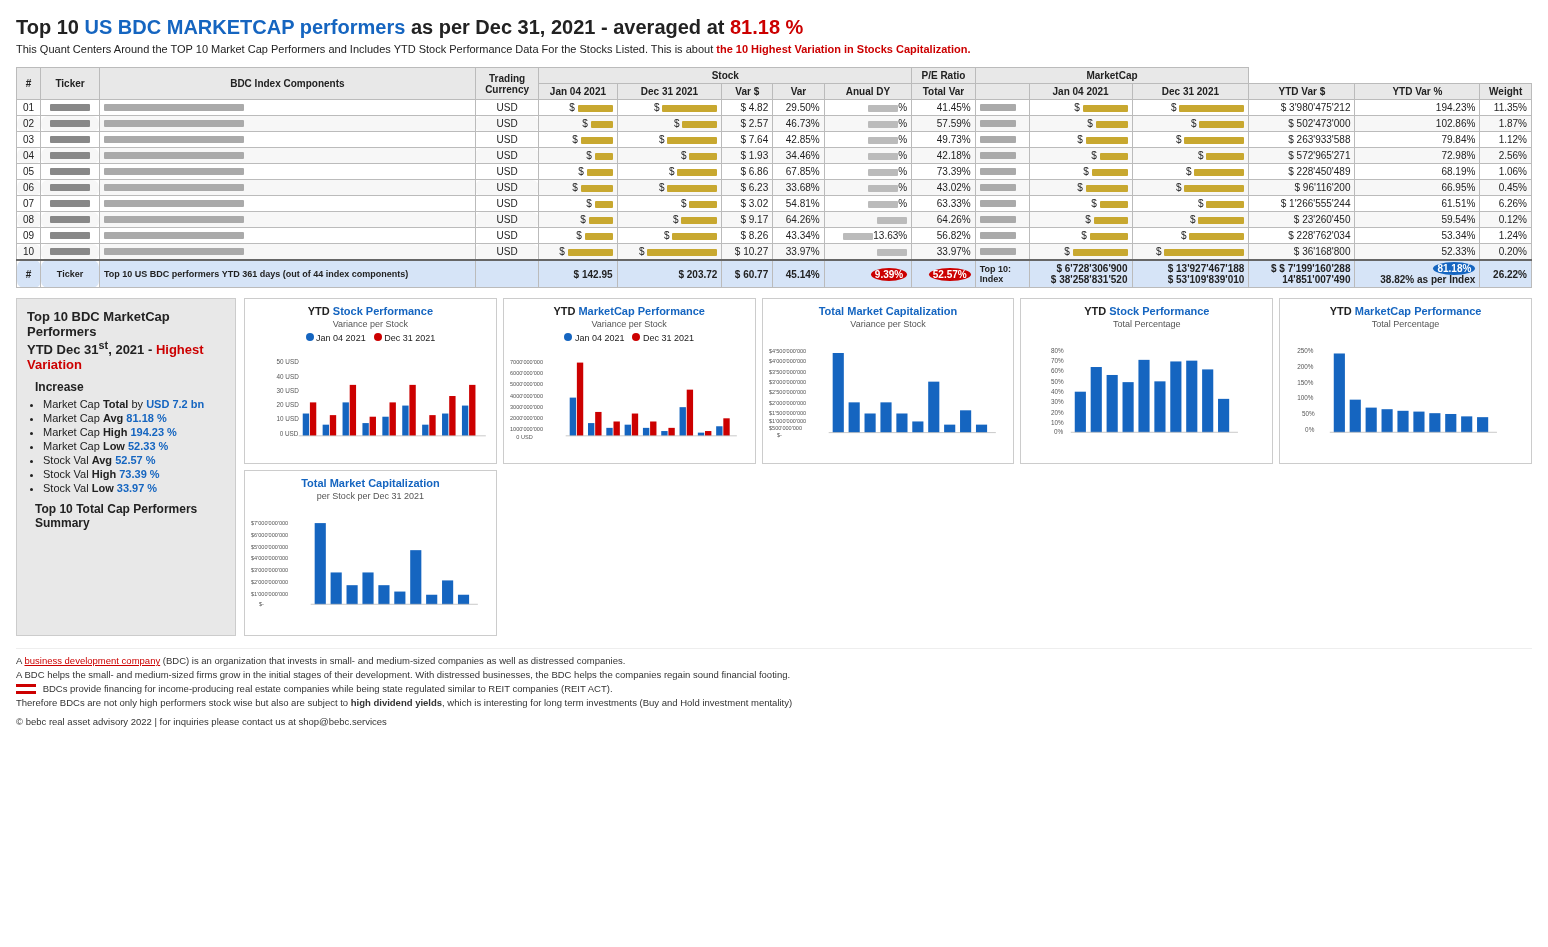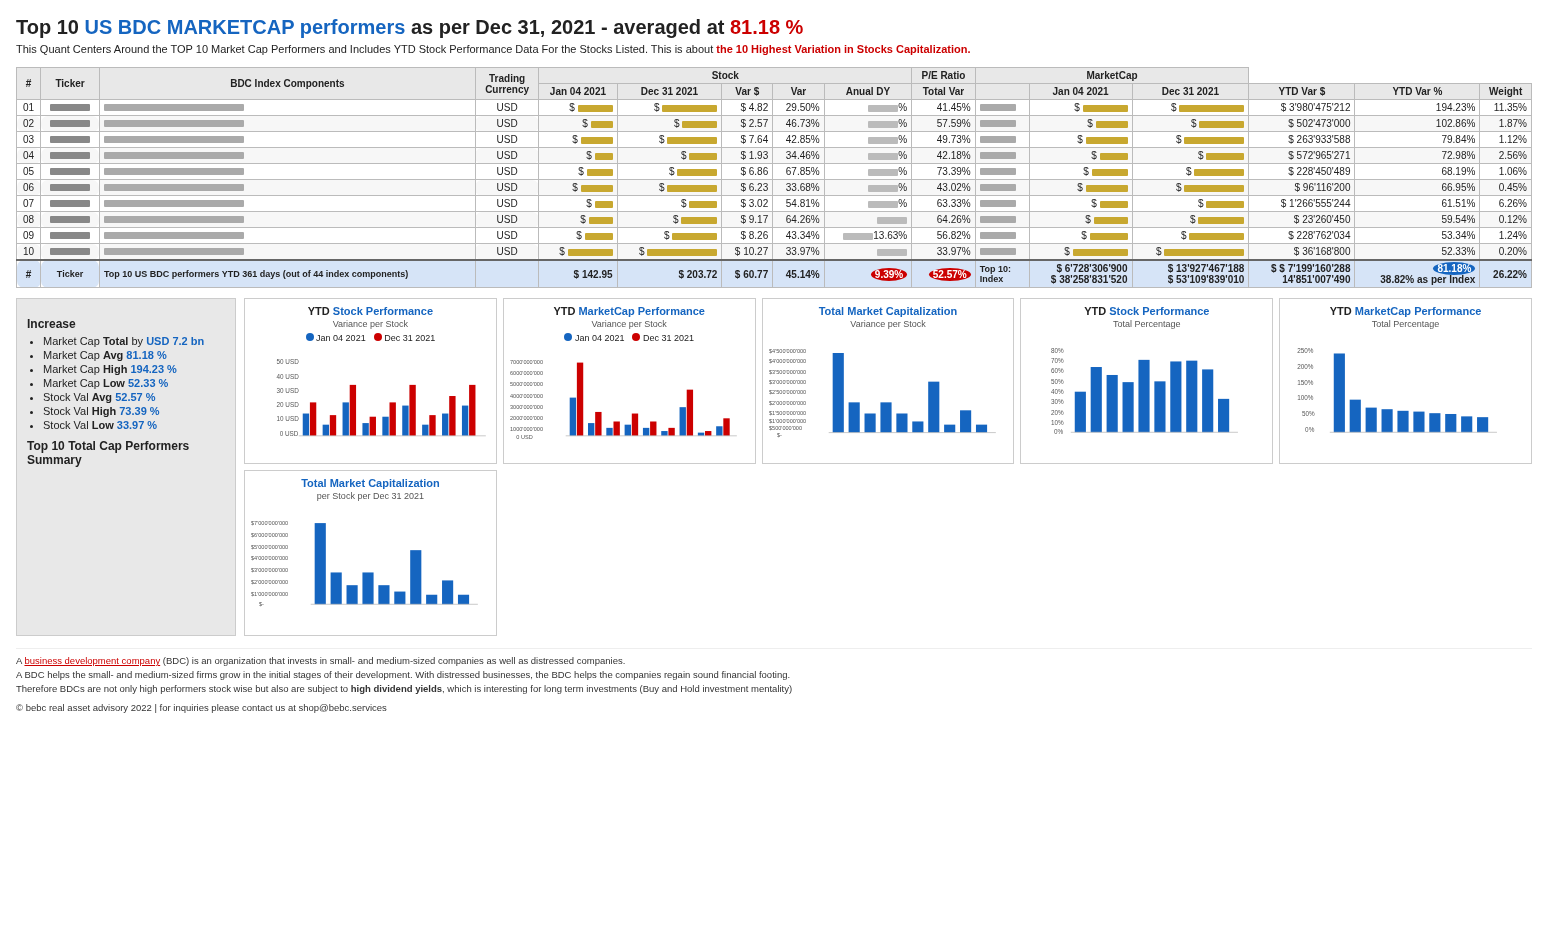--- a/index.html
+++ b/index.html
@@ -21,21 +21,21 @@
     .main-table td.center { text-align: center; border-radius: 7px; }
     .main-table .total-row td { background: #d6e4f7; font-weight: bold; border-top: 2px solid #666; }
     .main-table .total-row .red-oval { background: #c00; color: #fff; border-radius: 50%; padding: 1px 4px; font-size: 10px; }
     .main-table .total-row .blue-oval { background: #1565C0; color: #fff; border-radius: 50%; padding: 1px 4px; font-size: 10px; }
 
     
     .bottom-section { display: flex; gap: 8px; margin-top: 8px; }
     .left-panel { width: 220px; flex-shrink: 0; background: #e8e8e8; padding: 10px; border: 1px solid #ccc; }
     .left-panel h2 { font-size: 13px; font-weight: bold; margin-bottom: 2px; }
     .left-panel .red { color: #c00; font-weight: bold; }
-    .left-panel .section-title { font-size: 12px; font-weight: bold; margin: 8px 0 4px; }
+    .left-panel .section-title { font-size: 12px; font-weight: bold; margin: 8px 8px 4px; }
     .left-panel ul { margin-left: 16px; }
     .left-panel ul li { margin-bottom: 2px; font-size: 11px; }
     .left-panel .bold-val { font-weight: bold; color: #1565C0; }
 
     .charts-area { flex: 1; display: grid; grid-template-columns: 1fr 1fr 1fr 1fr 1fr; grid-template-rows: 1fr 1fr; gap: 6px; }
     .chart-box { border: 1px solid #ccc; background: #fff; padding: 6px; }
     .chart-box h3 { font-size: 11px; font-weight: bold; color: #1565C0; text-align: center; margin-bottom: 2px; }
     .chart-box h3 .black { color: #222; }
     .chart-subtitle { font-size: 9px; color: #555; text-align: center; margin-bottom: 4px; }
     .chart-legend { display: flex; gap: 8px; justify-content: center; font-size: 9px; margin-bottom: 2px; }
@@ -302,20 +302,21 @@
           <div>38.82% as per Index</div>
         </td>
     <td class="num">26.22%</td>
   </tr>
     </tbody>
 </table>
 
 <div class="bottom-section">
 
   <div class="left-panel">
+    <h2>Top 10 BDC MarketCap Performers<br>YTD Dec 31<sup>st</sup>, 2021 - <span class="red">Highest Variation</span></h2>
     <div class="section-title">Increase</div>
     <ul>
       <li>Market Cap <strong>Total</strong> by <strong class="bold-val">USD 7.2 bn</strong></li>
       <li>Market Cap <strong>Avg <span class="bold-val">81.18 %</span></strong></li>
       <li>Market Cap <strong>High <span class="bold-val">194.23 %</span></strong></li>
       <li>Market Cap <strong>Low <span class="bold-val">52.33 %</span></strong></li>
       <li>Stock Val <strong>Avg <span class="bold-val">52.57 %</span></strong></li>
       <li>Stock Val <strong>High <span class="bold-val">73.39 %</span></strong></li>
       <li>Stock Val <strong>Low <span class="bold-val">33.97 %</span></strong></li>
     </ul>
@@ -531,15 +532,16 @@
         <line x1="75" y1="110" x2="285" y2="110" stroke="#bbb" stroke-width="1"></line>
       </svg>
     </div>
 
   </div>
 </div>
 
 <div class="footer">
   <p>A <span class="bdc-red">business development company</span> (BDC) is an organization that invests in small- and medium-sized companies as well as distressed companies.</p>
   <p>A BDC helps the small- and medium-sized firms grow in the initial stages of their development. With distressed businesses, the BDC helps the companies regain sound financial footing.</p>
+  <p><span class="flag"></span> BDCs provide financing for income-producing real estate companies while being state regulated similar to REIT companies (REIT ACT).</p>
   <p>Therefore BDCs are not only high performers stock wise but also are subject to <strong>high dividend yields</strong>, which is interesting for long term investments (Buy and Hold investment mentality)</p>
   <p style="margin-top:8px;">© bebc real asset advisory 2022 | for inquiries please contact us at shop@bebc.services</p>
 </div>
 
 </body></html>

